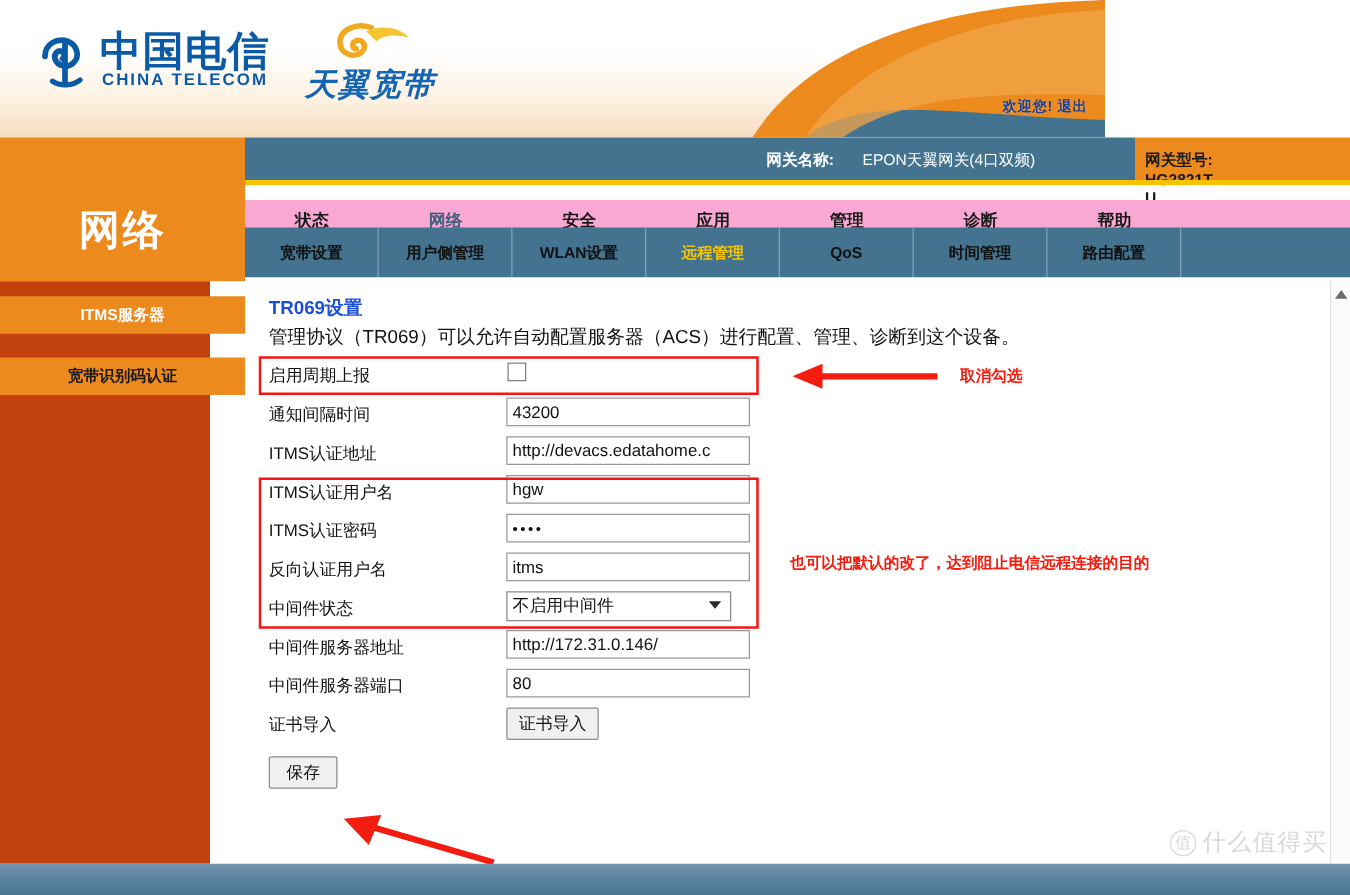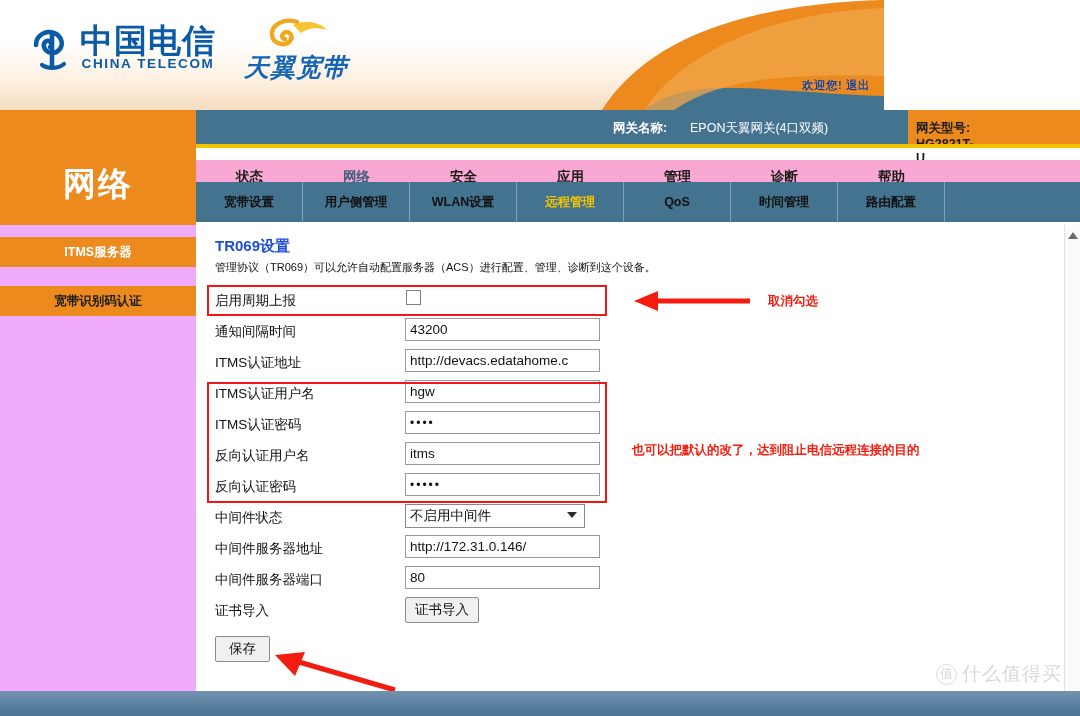--- a/index.html
+++ b/index.html
@@ -96,43 +96,43 @@
     border-right:1px solid #7ea3b9;
   }
   .nav-sub .sitem.active { color:#f5c400; }
   .nav-sub .sitem.blank { border-right:none; }
   .nav-underline {
     position:absolute; left:0; top:78px; width:884px; height:3px; background:#ffffff;
   }
 
   
   .sidebar {
-    position:absolute; left:0; top:225px; width:196px; height:466px;
-    background:#f0abfc;
+    position:absolute; left:0; top:225px; width:168px; height:466px;
+    background:#c2410c;
   }
   .side-item {
     position:absolute; left:0; width:196px; height:30px;
     background:#ec8a1e; display:flex; align-items:center; justify-content:center;
     font-size:12.5px; font-weight:bold; cursor:pointer;
   }
   .side-item.sel { color:#ffffff; }
   .side-item.unsel { color:#1a1a1a; }
 
   
   .content {
     position:absolute; left:196px; top:225px; width:884px; height:466px;
     background:#ffffff;
   }
   .page-title {
     position:absolute; left:19px; top:12px;
     font-size:15px; font-weight:bold; color:#1d4ed8;
   }
   .page-desc {
     position:absolute; left:19px; top:35px;
-    font-size:11px; color:#111111; white-space:nowrap;
+    font-size:15px; color:#111111; white-space:nowrap;
   }
 
   .form { position:absolute; left:0; top:60px; width:884px; }
   .frow { position:relative; height:31px; }
   .flabel {
     position:absolute; left:19px; top:7px;
     font-size:13.5px; color:#111111; white-space:nowrap;
   }
   .finput {
     position:absolute; left:209px; top:2px;
@@ -323,24 +323,20 @@
       </div>
       <div class="frow">
         <div class="flabel">ITMS认证密码</div>
         <input class="finput pw" type="text" value="••••" style="">
       </div>
       <div class="frow">
         <div class="flabel">反向认证用户名</div>
         <input class="finput" type="text" value="itms" style="">
       </div>
       <div class="frow">
-        <div class="flabel">反向认证密码</div>
-        <input class="finput pw" type="text" value="•••••" style="">
-      </div>
-      <div class="frow">
         <div class="flabel">中间件状态</div>
         <input class="fselect" readonly="" value="不启用中间件" style="">
         <div class="sel-arrow"></div>
       </div>
       <div class="frow">
         <div class="flabel">中间件服务器地址</div>
         <input class="finput" type="text" value="http://172.31.0.146/" style="">
       </div>
       <div class="frow">
         <div class="flabel">中间件服务器端口</div>

